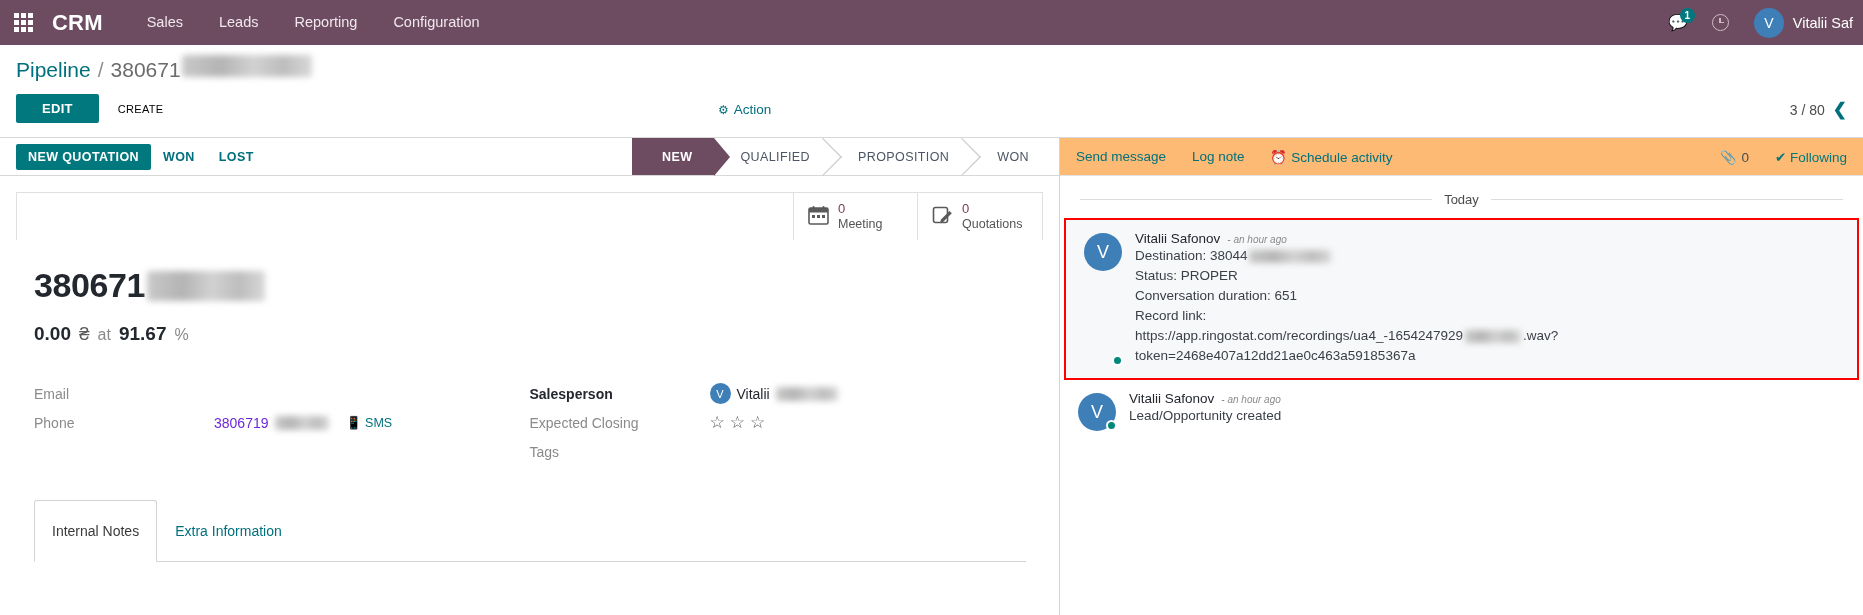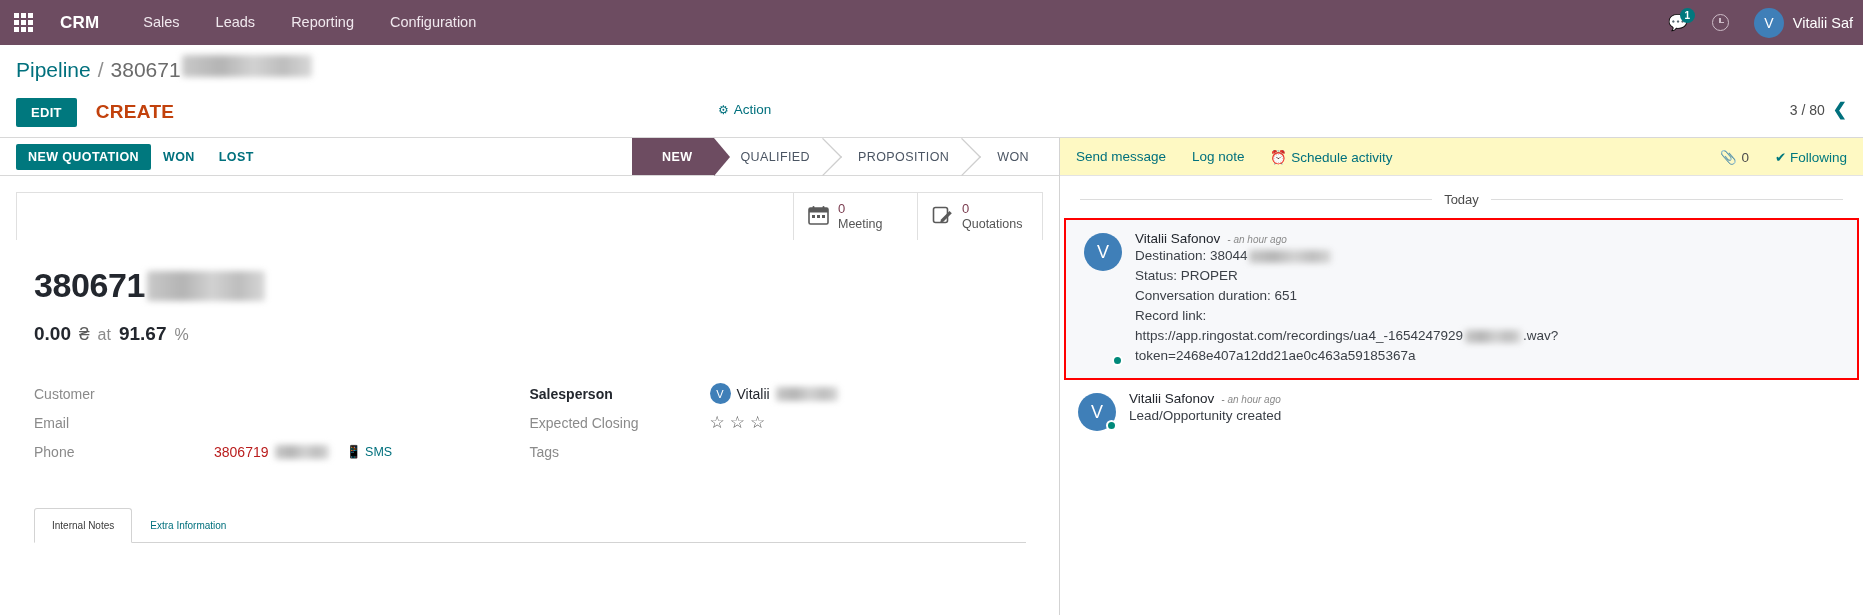--- a/index.html
+++ b/index.html
@@ -25,22 +25,22 @@
     cursor: pointer;
   }
   .apps-grid .g {
     display: grid;
     grid-template-columns: repeat(3, 5px);
     grid-template-rows: repeat(3, 5px);
     gap: 2px;
   }
   .apps-grid .g i { background: #ffffff; display: block; width: 5px; height: 5px; }
   .brand {
-    font-size: 17px; font-weight: bold; letter-spacing: .2px;
-    margin-left: 14px; margin-right: 26px; color: #fff;
+    font-size: 22px; font-weight: bold; letter-spacing: .2px;
+    margin-left: 6px; margin-right: 26px; color: #fff;
     cursor: pointer;
   }
   .menu-item {
     font-size: 14.5px; color: #f0e8ee;
     padding: 0 18px; line-height: 45px; height: 45px;
     cursor: pointer; white-space: nowrap;
   }
   .nav-right {
     position: absolute; right: 0; top: 0; height: 45px;
     display: flex; align-items: center; padding-right: 4px;
@@ -102,26 +102,26 @@
     vertical-align: middle;
     border-radius: 2px;
   }
   .cp-buttons {
     margin-top: 12px;
     display: flex; align-items: center; gap: 6px;
   }
   .btn-edit {
     background: #00787e; color: #ffffff;
     font-size: 13px; font-weight: bold; letter-spacing: .3px;
-    padding: 7px 15px; border: none; cursor: pointer;
+    padding: 7px 26px; border: none; cursor: pointer;
     border-radius: 2px;
   }
   .btn-create {
-    background: transparent; color: #c2410c;
-    font-size: 19px; font-weight: bold; letter-spacing: .3px;
+    background: transparent; color: #000000;
+    font-size: 11px; font-weight: normal; letter-spacing: .3px;
     padding: 7px 13px; border: none; cursor: pointer;
   }
   .action-menu {
     position: absolute; left: 718px; top: 57px;
     font-size: 13.5px; color: #00707d; cursor: pointer;
     display: flex; align-items: center; gap: 5px; font-weight: 500;
   }
   .gear { font-size: 12px; }
   .pager {
     position: absolute; right: 16px; top: 56px;
@@ -218,49 +218,49 @@
   .rec-sub .num { font-weight: bold; color: #23272e; }
   .rec-sub .unit { color: #5b5b5b; font-weight: normal; }
   .rec-sub .at { color: #8a8a8a; font-size: 16px; }
 
   .fields { display: flex; margin-top: 34px; }
   .col { width: 500px; }
   .fld { display: flex; align-items: center; height: 29px; }
   .fld-label { width: 180px; font-size: 14px; color: #8a8a8a; }
   .fld-label.bold { color: #23272e; font-weight: bold; }
   .fld-val { font-size: 14px; color: #23272e; display: flex; align-items: center; gap: 6px; }
-  .val-link { color: #b91c1c; }
+  .val-link { color: #6d28d9; }
   .sms-link {
     color: #00707d; font-size: 12.5px; margin-left: 12px; cursor: pointer;
     display: inline-flex; align-items: center; gap: 3px;
   }
   .avatar-sm {
     width: 21px; height: 21px; border-radius: 50%;
     background: #3f7fb8; color: #fff; font-size: 11px;
     display: flex; align-items: center; justify-content: center;
   }
   .stars { display: flex; gap: 5px; font-size: 17px; color: #5a5a5a; }
 
   .notebook {
     margin: 34px 0 0 34px;
     display: flex; border-bottom: 1px solid #d3d3d3; width: 992px;
   }
   .tab {
-    font-size: 10px; color: #00707d; padding: 11px 17px; cursor: pointer;
-    border: 1px solid transparent; margin-bottom: -1px; margin-top: 8px;
+    font-size: 14px; color: #00707d; padding: 22px 17px; cursor: pointer;
+    border: 1px solid transparent; margin-bottom: -1px;
   }
   .tab.active {
     color: #3a3a3a; background: #fff;
     border: 1px solid #d3d3d3; border-bottom-color: #fff;
     border-radius: 3px 3px 0 0;
   }
 
   
   .chatter {
-    flex: 1; background: #fef9c3;
+    flex: 1; background: #fdba74;
     display: flex; flex-direction: column; overflow: hidden;
   }
   .chatter-topbar {
     height: 38px; border-bottom: 1px solid #e3e3e3;
     display: flex; align-items: center; padding: 0 16px;
     gap: 26px; position: relative;
   }
   .ct-btn { font-size: 13.5px; color: #00707d; cursor: pointer; }
   .ct-right {
     position: absolute; right: 16px; display: flex; align-items: center; gap: 26px;
@@ -433,24 +433,20 @@
         <span class="num">0.00</span>
         <span class="unit">₴</span>
         <span class="at">at</span>
         <span class="num">91.67</span>
         <span class="at">%</span>
       </div>
 
       <div class="fields">
         <div class="col">
           <div class="fld">
-            <span class="fld-label">Customer</span>
-            <span class="fld-val"></span>
-          </div>
-          <div class="fld">
             <span class="fld-label">Email</span>
             <span class="fld-val"></span>
           </div>
           <div class="fld">
             <span class="fld-label">Phone</span>
             <span class="fld-val">
               <span class="val-link">3806719</span>
               <span class="blur-chip" style="width:54px;height:14px;"></span>
               <span class="sms-link">
                 <span>📱</span>

